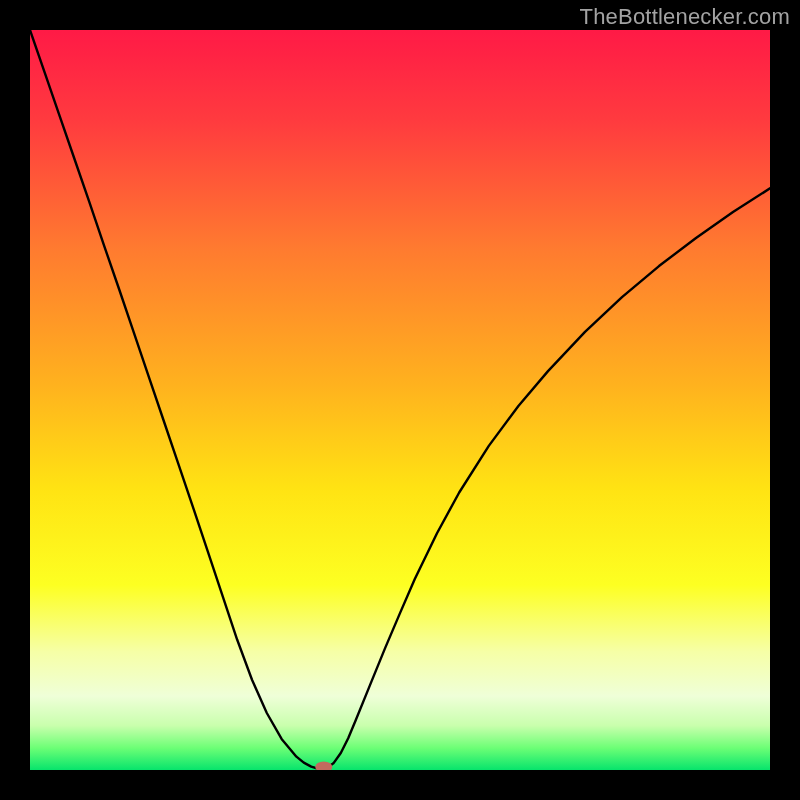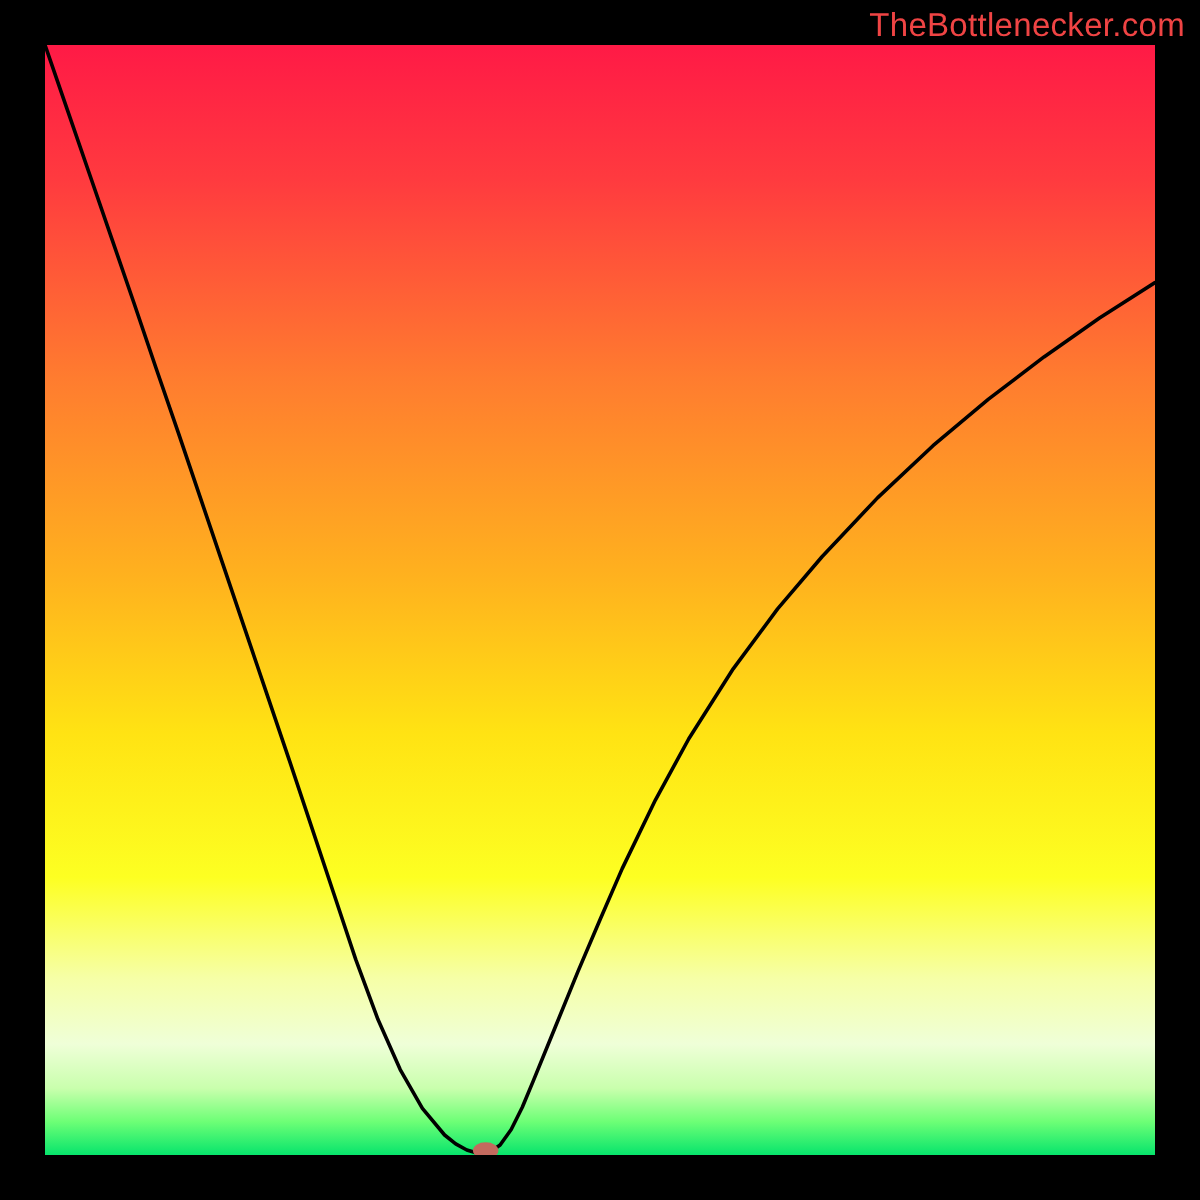--- a/index.html
+++ b/index.html
@@ -23,21 +23,21 @@
     top: 30px;
     left: 30px;
     width: 740px;
     height: 740px;
     overflow: hidden;
   }
   .watermark {
     position: absolute;
     top: 4px;
     right: 10px;
-    color: #ef4444;
+    color: #a3a3a3;
     font-size: 22px;
     font-weight: 500;
     letter-spacing: 0.2px;
   }
   svg { display: block; }
 </style>
 </head>
 <body>
 
 <div class="frame">

